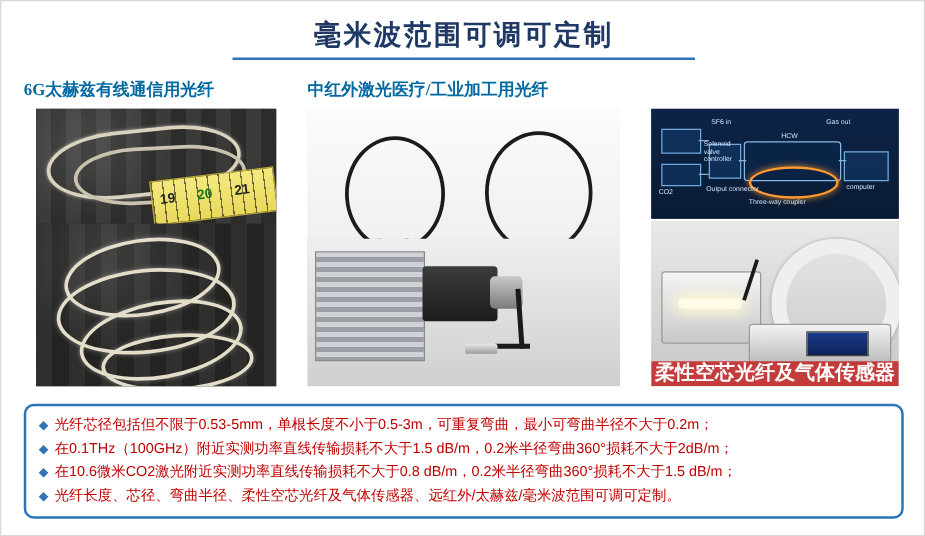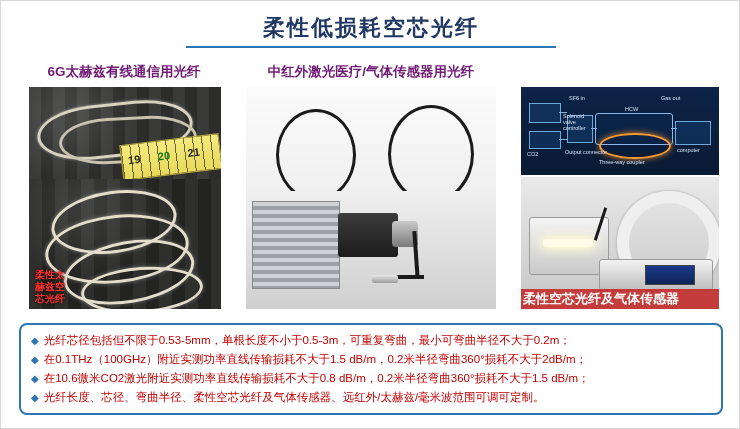--- a/index.html
+++ b/index.html
@@ -45,23 +45,24 @@
     width: 370px;
     height: 2px;
     background: #2e75b6;
   }
 
   
   .col-head {
     position: absolute;
     font-size: 13.5px;
     font-weight: bold;
-    color: #701a75;
-    text-align: center;
+    color: #0369a1;
+    text-align: left;
     white-space: nowrap;
+    font-family: Liberation Serif, serif;
   }
   #head-0 { left: 18px;  top: 62px; width: 210px; }
   #head-1 { left: 245px; top: 62px; width: 250px; }
   #head-2 { left: 505px; top: 62px; width: 220px; }
 
   
   .panel {
     position: absolute;
     overflow: hidden;
     background: #2b2b2b;
@@ -257,22 +258,22 @@
     border-radius: 3px;
   }
   .pe-fiber {
     position: absolute; left: 78px; top: 30px; width: 3px; height: 34px;
     background: #1a1a1a; transform: rotate(18deg);
   }
   .pe-caption {
     position: absolute; left: 0; bottom: 0; width: 198px;
     background: rgba(196,40,40,0.88);
     color: #ffffff;
-    font-size: 13px; font-weight: bold;
-    line-height: 14px; padding: 3px 2px;
+    font-size: 16px; font-weight: bold;
+    text-align: center; line-height: 14px; padding: 3px 2px;
     box-sizing: border-box;
   }
 
   
   .bullet-box {
     position: absolute;
     left: 18px;
     top: 322px;
     width: 704px;
     height: 92px;
@@ -298,44 +299,43 @@
     flex: 0 0 auto;
   }
   .bullet .txt { flex: 1 1 auto; }
 </style>
 </head>
 <body>
 
 <div class="slide">
 
   <div class="title-wrap">
-    <div class="title">柔性低损耗空芯光纤</div>
+    <div class="title">毫米波范围可调可定制</div>
   </div>
   <div class="title-rule"></div>
 
   <div class="col-head" id="head-0">6G太赫兹有线通信用光纤</div>
-  <div class="col-head" id="head-1">中红外激光医疗/气体传感器用光纤</div>
+  <div class="col-head" id="head-1">中红外激光医疗/工业加工用光纤</div>
 
   <div class="panel" id="panel-a">
     <div class="pa-top">
       <div class="pa-fiber-coil"></div>
       <div class="pa-fiber-coil2"></div>
       <div class="pa-ruler">
         <div class="pa-ruler-ticks"></div>
         <div class="pa-ruler-num n1">19</div>
         <div class="pa-ruler-num n2">20</div>
         <div class="pa-ruler-num n3">21</div>
       </div>
     </div>
     <div class="pa-bot">
       <div class="ring r1"></div>
       <div class="ring r2"></div>
       <div class="ring r3"></div>
       <div class="ring r4"></div>
-      <div class="pa-label">柔性太赫兹空芯光纤</div>
     </div>
   </div>
 
   <div class="panel" id="panel-b">
     <div class="pb-bg"></div>
     <div class="pb-loop l1"></div>
     <div class="pb-loop l2"></div>
     <div class="pb-leg a"></div>
     <div class="pb-leg b"></div>
     <div class="pb-leg c"></div>

